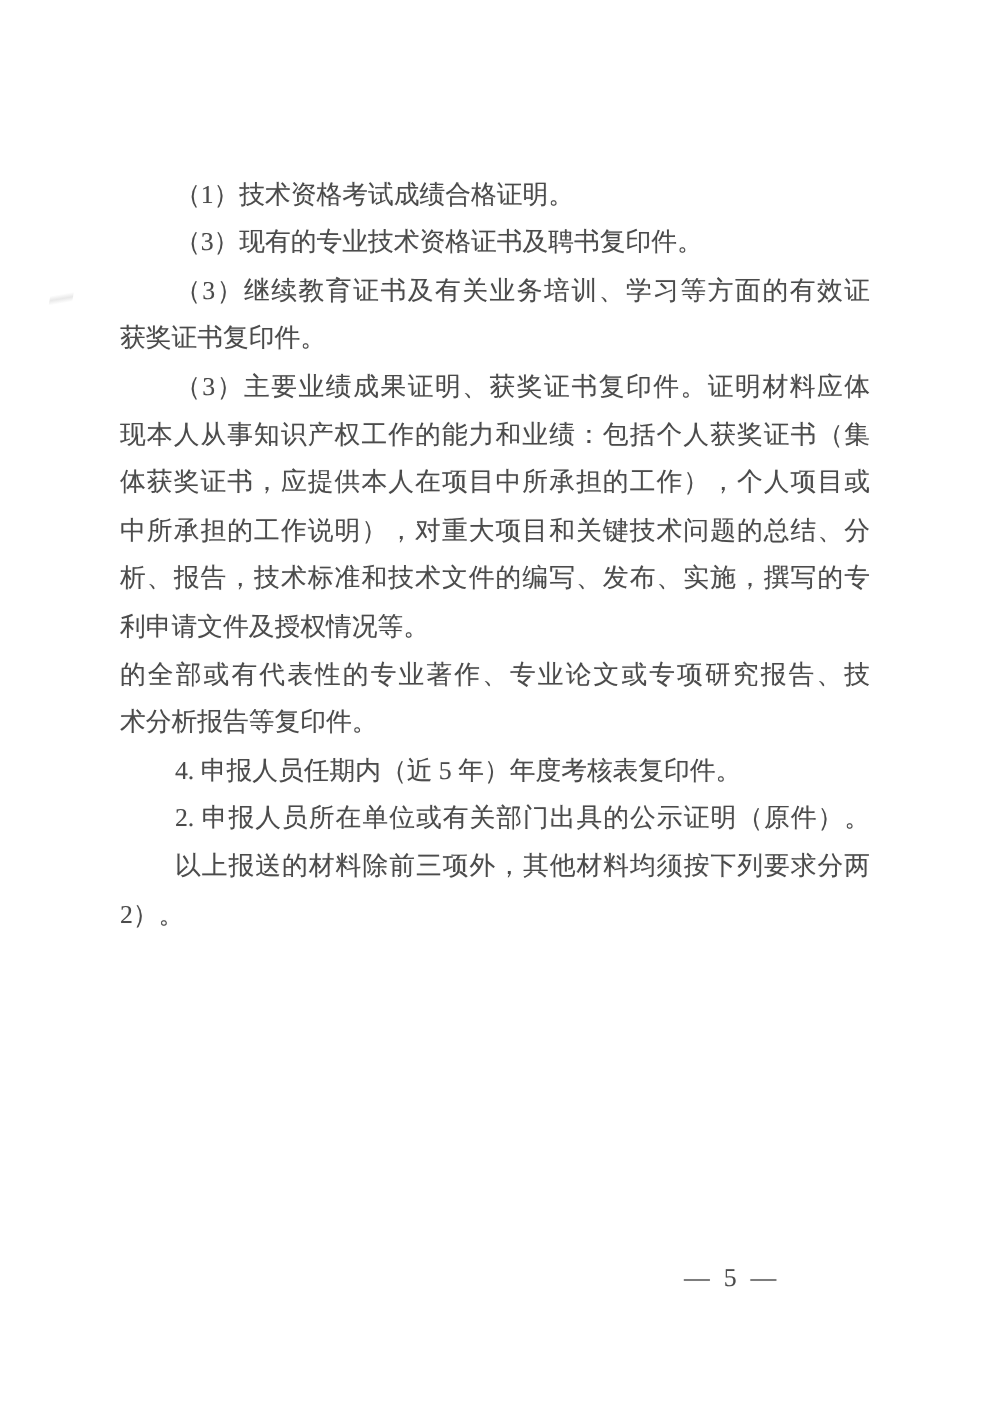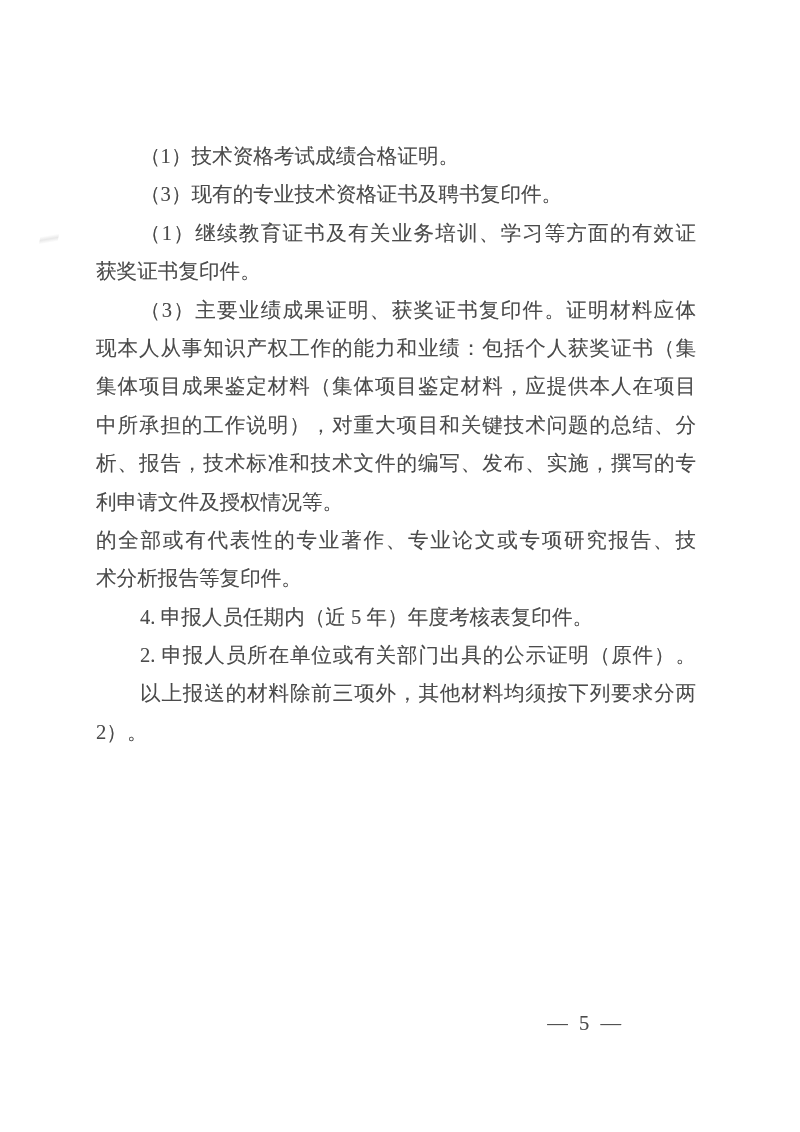--- a/index.html
+++ b/index.html
@@ -61,25 +61,25 @@
   }
 </style>
 </head>
 <body>
 
 <div class="page">
   <div class="smudge"></div>
   <div class="body-text" id="body-text">
       <div class="line indent">（1）技术资格考试成绩合格证明。</div>
       <div class="line indent">（3）现有的专业技术资格证书及聘书复印件。</div>
-      <div class="line indent fill">（1）继续教育证书及有关业务培训、学习等方面的有效证</div>
+      <div class="line indent fill">（3）继续教育证书及有关业务培训、学习等方面的有效证</div>
       <div class="line">获奖证书复印件。</div>
       <div class="line indent fill">（3）主要业绩成果证明、获奖证书复印件。证明材料应体</div>
       <div class="line fill">现本人从事知识产权工作的能力和业绩：包括个人获奖证书（集</div>
-      <div class="line fill">集体项目成果鉴定材料（集体项目鉴定材料，应提供本人在项目</div>
+      <div class="line fill">体获奖证书，应提供本人在项目中所承担的工作），个人项目或</div>
       <div class="line fill">中所承担的工作说明），对重大项目和关键技术问题的总结、分</div>
       <div class="line fill">析、报告，技术标准和技术文件的编写、发布、实施，撰写的专</div>
       <div class="line">利申请文件及授权情况等。</div>
       <div class="line fill">的全部或有代表性的专业著作、专业论文或专项研究报告、技</div>
       <div class="line">术分析报告等复印件。</div>
       <div class="line indent">4. 申报人员任期内（近 5 年）年度考核表复印件。</div>
       <div class="line indent fill">2. 申报人员所在单位或有关部门出具的公示证明（原件）。</div>
       <div class="line indent fill">以上报送的材料除前三项外，其他材料均须按下列要求分两</div>
       <div class="line">2）。</div>
     </div>

